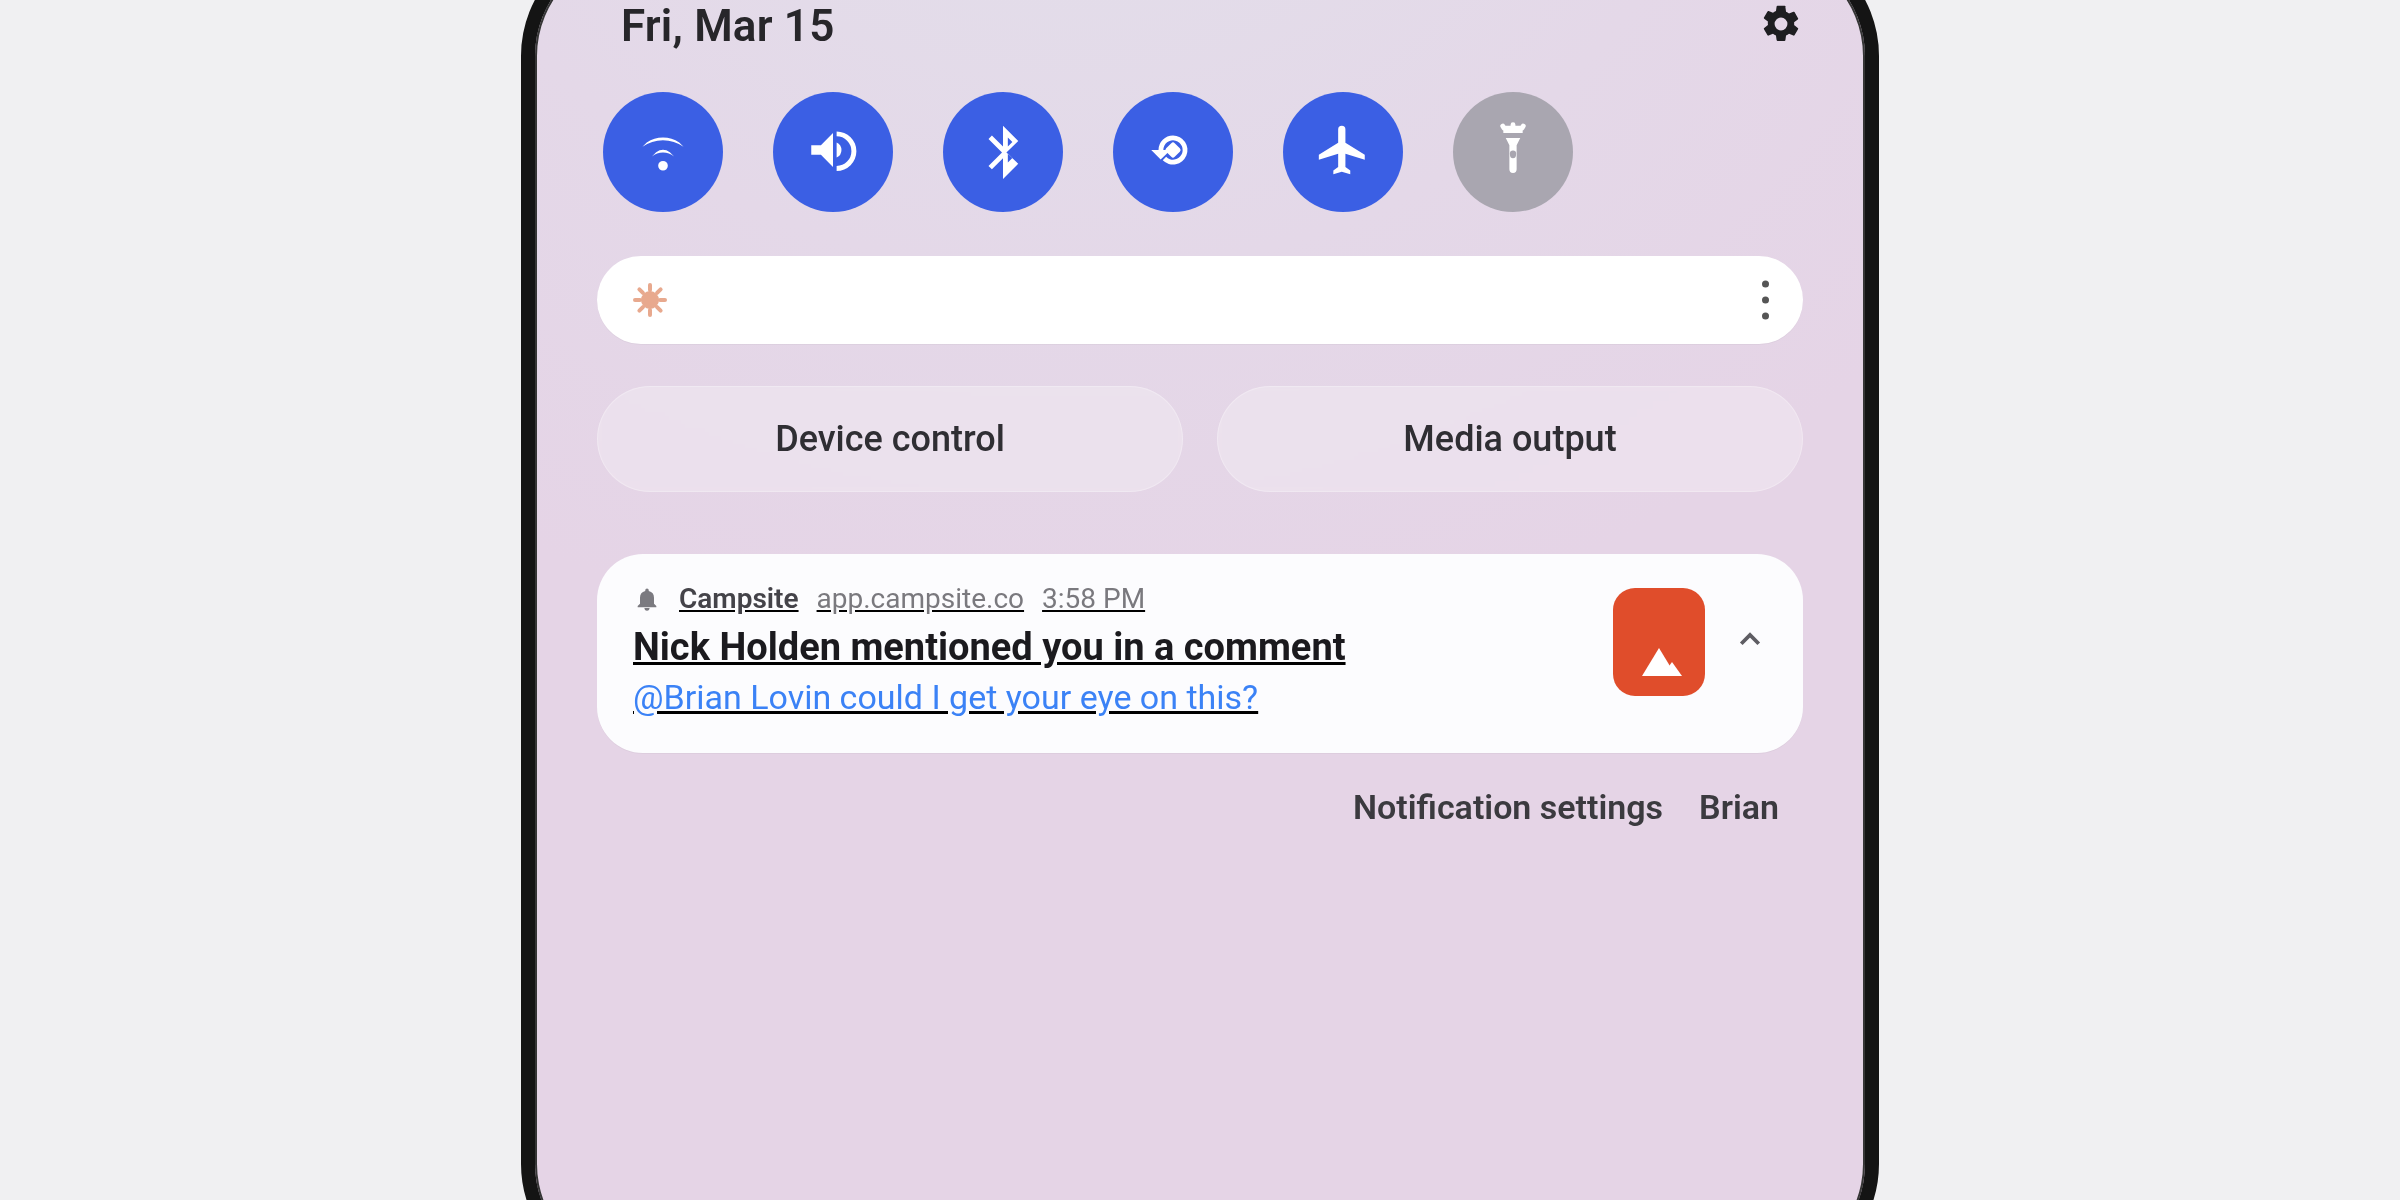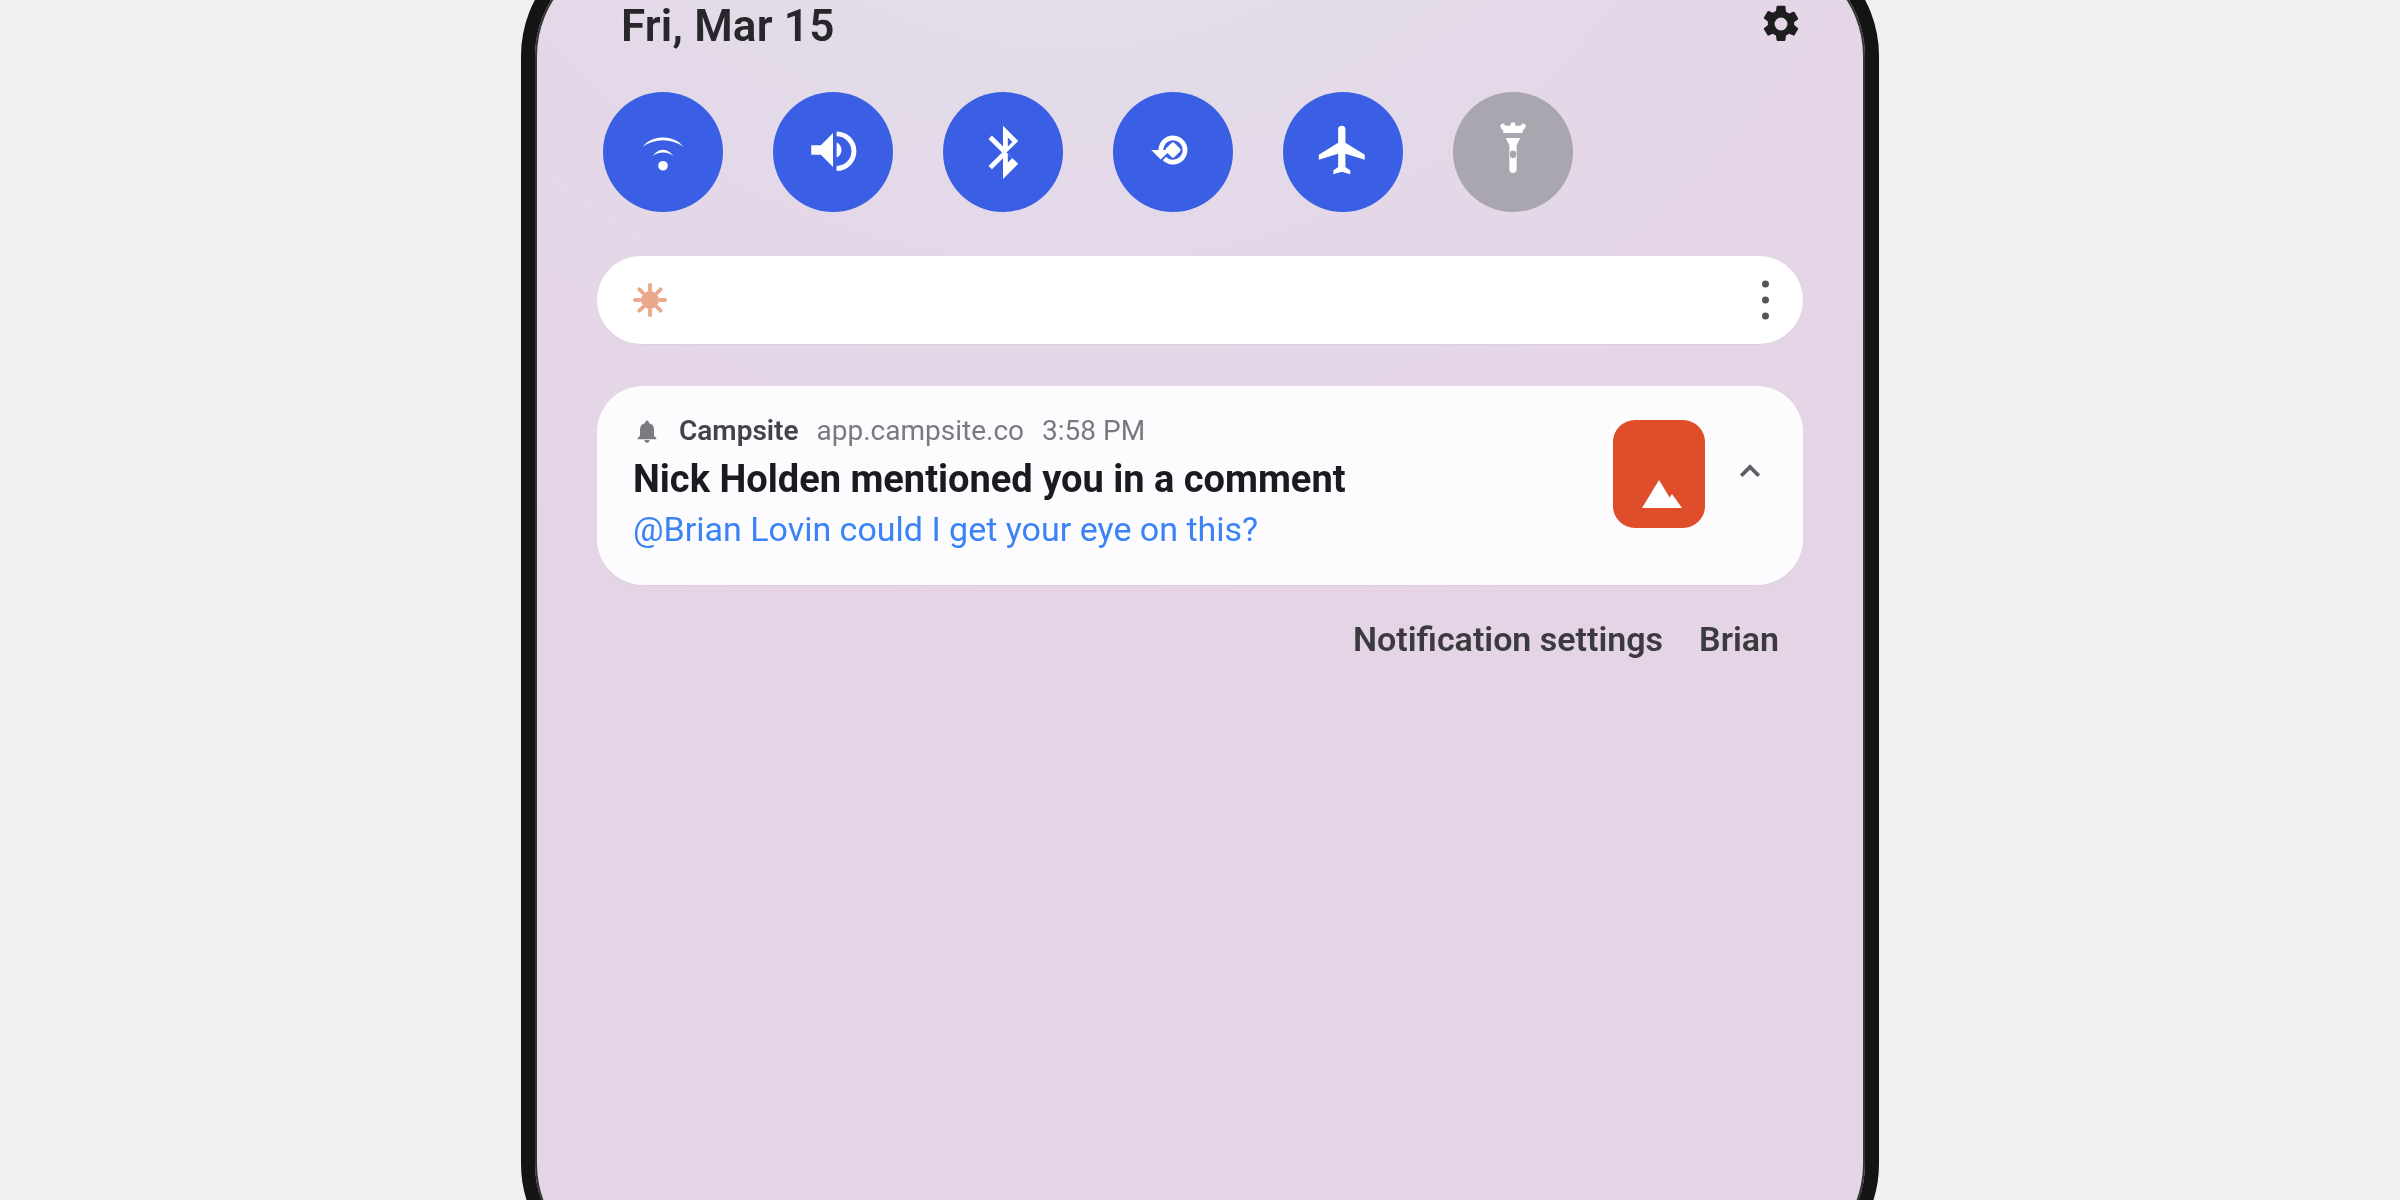--- a/index.html
+++ b/index.html
@@ -102,20 +102,21 @@
     font-size:36px; font-weight:550; color:#2f2e33;
     box-shadow: inset 0 0 0 1px rgba(255,255,255,.25);
   }
 
   
   .notif {
     background:#fcfcfe; border-radius:46px;
     padding:28px 38px 36px 36px;
     display:flex; align-items:flex-start; gap:24px;
     box-shadow: 0 1px 0 rgba(0,0,0,.03);
+    text-decoration: underline;
   }
   .notif-main { flex:1; min-width:0; }
   .meta {
     display:flex; align-items:center; gap:18px;
     font-size:28px; color:#7a797e; margin-bottom:10px;
   }
   .meta .app { font-weight:620; color:#444349; }
   .meta .bell svg { width:28px; height:28px; fill:#7b7a80; display:block; }
   .title {
     font-size:38px; font-weight:700; color:#1b1a1e; margin-bottom:8px;
@@ -220,20 +221,24 @@
         <i style="transform:translate(-2px,-17px) rotate(270deg)"></i>
         <i style="transform:translate(-2px,-17px) rotate(315deg)"></i>
       </div>
       <div class="more-dots">
         <span></span>
           <span></span>
           <span></span>
       </div>
     </div>
 
+    <div class="pills">
+      <div class="pill">Device control</div>
+      <div class="pill">Media output</div>
+    </div>
 
     <div class="notif">
       <div class="notif-main">
         <div class="meta">
           <span class="bell">
             <svg viewBox="0 0 24 24">
                 <path d="M12 22a2.2 2.2 0 0 0 2.2-2.2H9.8A2.2 2.2 0 0 0 12 22Zm6-6V11a6 6 0 0 0-4.5-5.8V4.5a1.5 1.5 0 0 0-3 0v.7A6 6 0 0 0 6 11v5l-2 2v1h16v-1l-2-2Z"></path>
               </svg>
           </span>
           <span class="app">Campsite</span>

